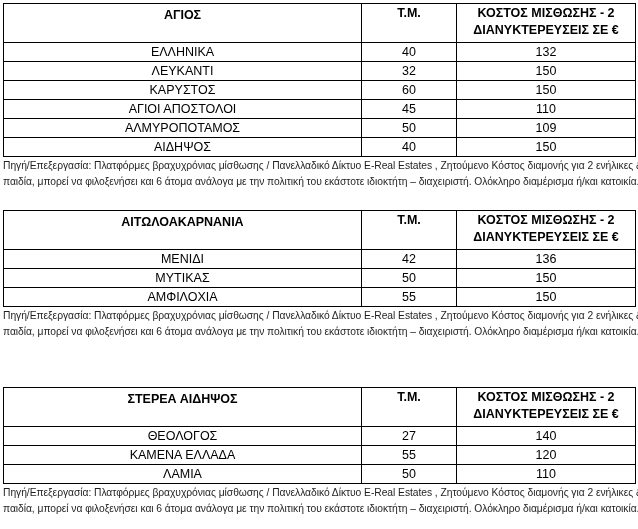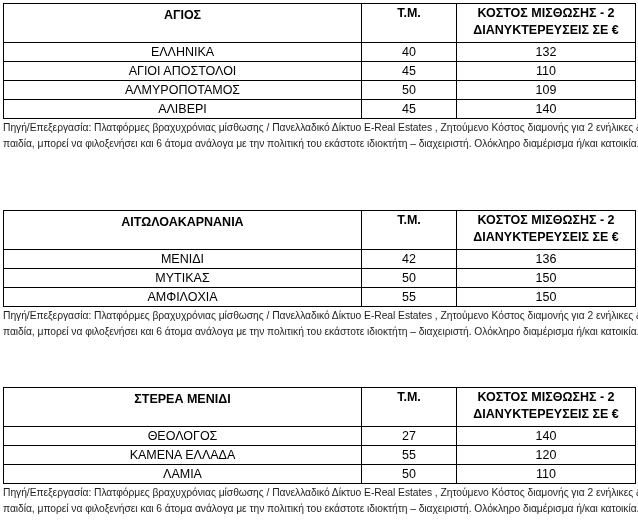--- a/index.html
+++ b/index.html
@@ -62,33 +62,43 @@
         <th><span>ΚΟΣΤΟΣ ΜΙΣΘΩΣΗΣ - 2</span><br><span>ΔΙΑΝΥΚΤΕΡΕΥΣΕΙΣ ΣΕ €</span></th>
       </tr>
     </thead>
     <tbody>
       <tr>
           <td>ΕΛΛΗΝΙΚΑ</td>
           <td>40</td>
           <td>132</td>
         </tr>
       <tr>
+          <td>ΛΕΥΚΑΝΤΙ</td>
+          <td>32</td>
+          <td>150</td>
+        </tr>
+      <tr>
+          <td>ΚΑΡΥΣΤΟΣ</td>
+          <td>60</td>
+          <td>150</td>
+        </tr>
+      <tr>
           <td>ΑΓΙΟΙ ΑΠΟΣΤΟΛΟΙ</td>
           <td>45</td>
           <td>110</td>
         </tr>
       <tr>
           <td>ΑΛΜΥΡΟΠΟΤΑΜΟΣ</td>
           <td>50</td>
           <td>109</td>
         </tr>
       <tr>
-          <td>ΑΛΙΒΕΡΙ</td>
-          <td>45</td>
-          <td>140</td>
+          <td>ΑΙΔΗΨΟΣ</td>
+          <td>40</td>
+          <td>150</td>
         </tr>
     </tbody>
   </table>
   <div class="note">
     <b>Πηγή/Επεξεργασία:</b><span> Πλατφόρμες βραχυχρόνιας μίσθωσης / Πανελλαδικό Δίκτυο E-Real Estates , Ζητούμενο Κόστος διαμονής για 2 ενήλικες &amp; 2</span><br>
     <span>παιδία, μπορεί να φιλοξενήσει και 6 άτομα ανάλογα με την πολιτική του εκάστοτε ιδιοκτήτη – διαχειριστή. Ολόκληρο διαμέρισμα ή/και κατοικία.</span>
   </div>
 </div>
 
 <div class="block" style="top:210px;">
@@ -131,21 +141,21 @@
 
 <div class="block" style="top:387px;">
   <table class="rent">
     <colgroup>
         <col class="c1">
         <col class="c2">
         <col class="c3">
       </colgroup>
     <thead>
       <tr>
-        <th class="region">ΣΤΕΡΕΑ ΜΕΝΙΔΙ</th>
+        <th class="region">ΣΤΕΡΕΑ ΑΙΔΗΨΟΣ</th>
         <th>Τ.Μ.</th>
         <th><span>ΚΟΣΤΟΣ ΜΙΣΘΩΣΗΣ - 2</span><br><span>ΔΙΑΝΥΚΤΕΡΕΥΣΕΙΣ ΣΕ €</span></th>
       </tr>
     </thead>
     <tbody>
       <tr>
           <td>ΘΕΟΛΟΓΟΣ</td>
           <td>27</td>
           <td>140</td>
         </tr>

